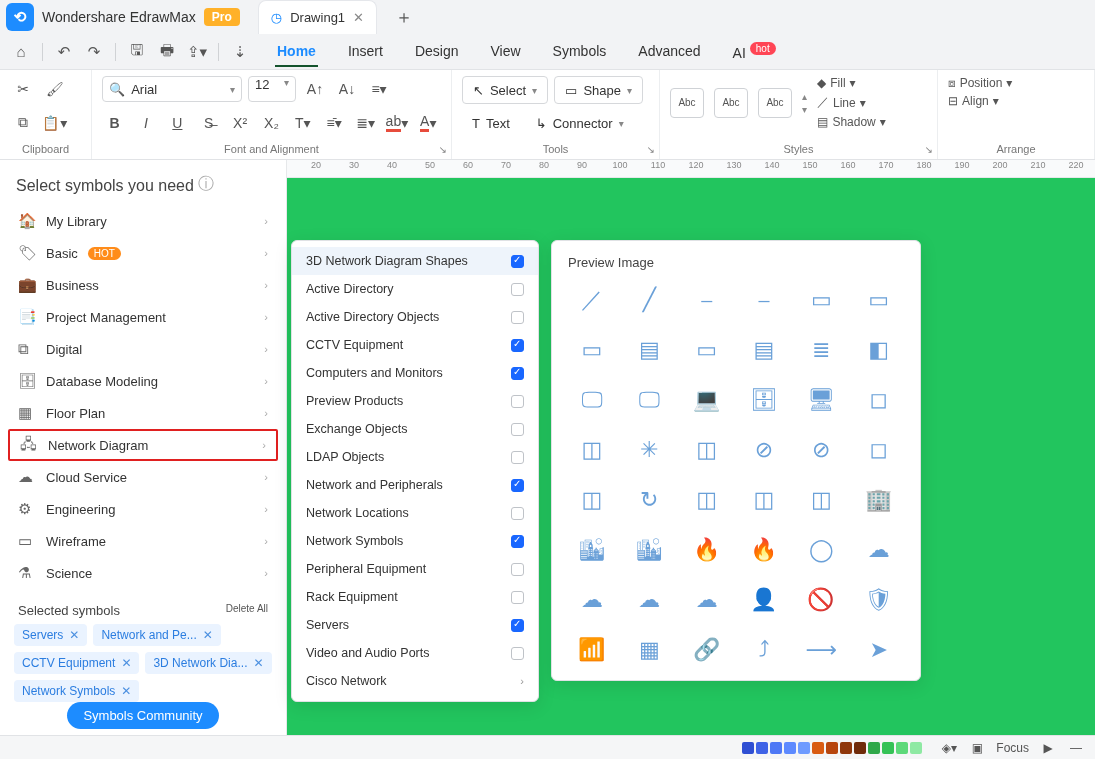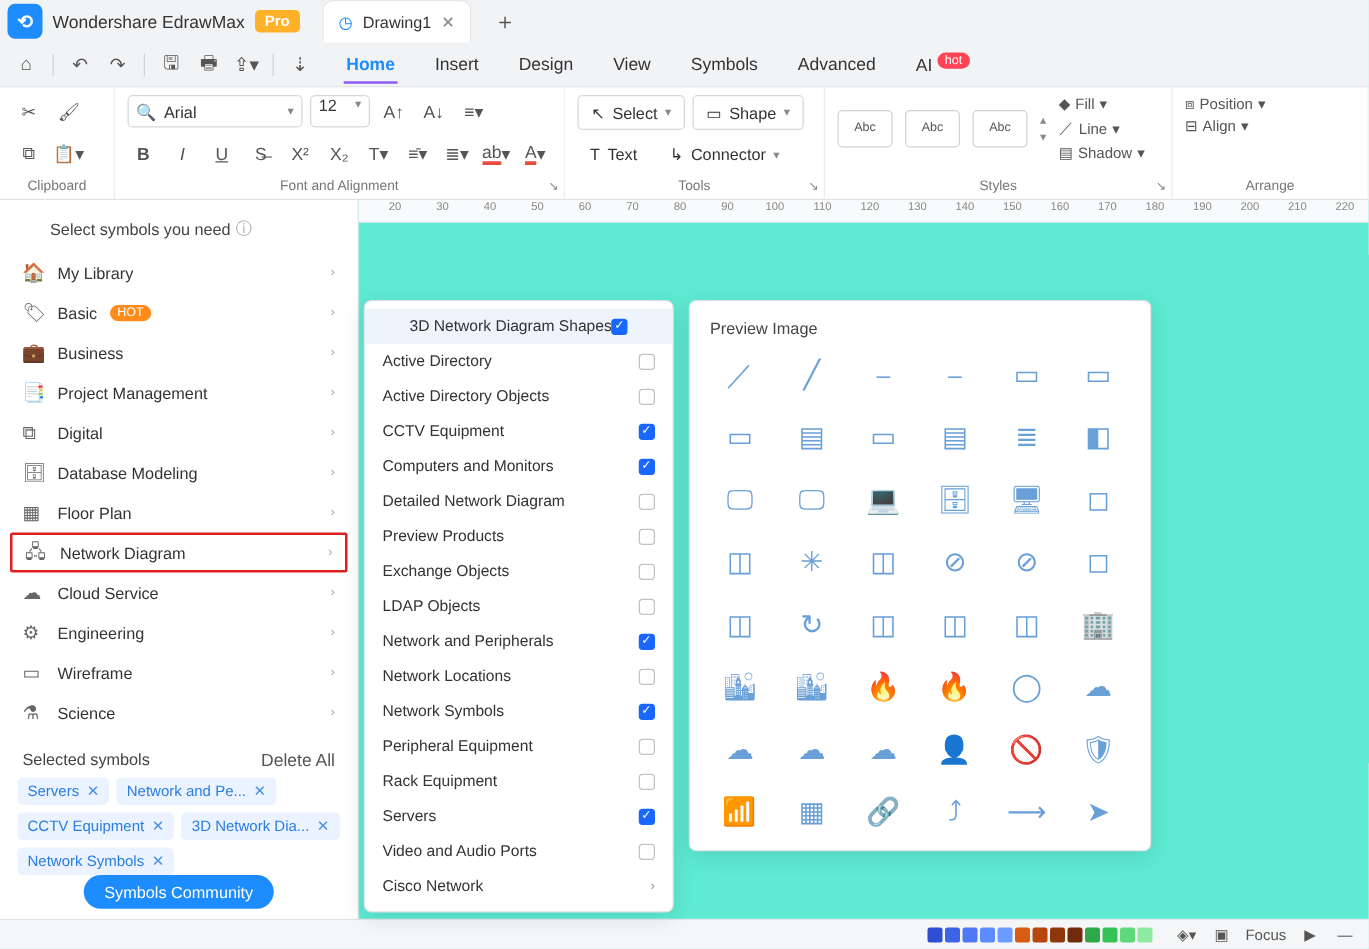--- a/index.html
+++ b/index.html
@@ -13,61 +13,61 @@
 .doc-tab { margin-left: 18px; height: 34px; background: #fff; border-radius: 8px 8px 0 0; display: flex; align-items: center; padding: 0 12px; gap: 8px; font-size: 13px; border: 1px solid #e5e7eb; border-bottom: none; }
 .tab-close { color: #888; cursor: pointer; }
 .new-tab { margin-left: 18px; color: #555; font-size: 18px; cursor: pointer; }
 
 
 .menubar { height: 36px; background: #f2f3f5; display: flex; align-items: center; padding: 0 8px; gap: 4px; border-bottom: 1px solid #e1e3e6; }
 .qa-icon { width: 26px; height: 26px; display: flex; align-items: center; justify-content: center; color: #555; cursor: pointer; border-radius: 4px; font-size: 15px; }
 .qa-sep { width: 1px; height: 18px; background: #d0d2d5; margin: 0 4px; }
 .menu-items { display: flex; gap: 28px; margin-left: 18px; }
 .menu-item { font-size: 14px; color: #333; padding: 6px 2px; cursor: pointer; }
-.menu-item.active { color: #1d8cff; border-bottom: 2px solid #8b5cf6; font-weight: 600; }
+.menu-item.active { color: #1d8cff; border-bottom: 2px solid #14532d; font-weight: 600; }
 .hot-pill { background: #ff4555; color: #fff; font-size: 10px; border-radius: 8px; padding: 1px 6px; margin-left: 4px; vertical-align: super; }
 
 
 .ribbon { height: 90px; background: #fff; display: flex; border-bottom: 1px solid #e1e3e6; }
 .ribbon-group { padding: 6px 10px 2px 10px; display: flex; flex-direction: column; justify-content: space-between; border-right: 1px solid #eceef0; position: relative; }
 .ribbon-row { display: flex; align-items: center; gap: 6px; }
 .ribbon-caption { text-align: center; font-size: 11px; color: #777; padding-bottom: 2px; }
 .ribbon-btn { width: 26px; height: 26px; display: flex; align-items: center; justify-content: center; color: #555; cursor: pointer; border-radius: 4px; font-size: 14px; }
 .dropdown-wrap { display: flex; align-items: flex-start; border: 1px solid #d6d8db; border-radius: 4px; height: 26px; }
 .font-select { width: 140px; padding: 0 6px; display: flex; align-items: center; gap: 6px; }
 .size-select { width: 48px; padding: 0 6px; }
 .caret { font-size: 10px; color: #888; margin-left: auto; }
 .launcher { position: absolute; right: 4px; bottom: 4px; font-size: 10px; color: #888; cursor: pointer; }
 .big-btn { display: flex; align-items: center; gap: 6px; height: 28px; border: 1px solid #d6d8db; border-radius: 4px; padding: 0 10px; cursor: pointer; font-size: 13px; }
-.style-box { width: 44px; height: 30px; border: 1px solid #cfd2d6; border-radius: 4px; display: flex; align-items: center; justify-content: center; font-size: 10px; color: #555; }
+.style-box { width: 34px; height: 30px; border: 1px solid #cfd2d6; border-radius: 4px; display: flex; align-items: center; justify-content: center; font-size: 10px; color: #555; }
 .small-label-btn { display: flex; align-items: center; gap: 4px; font-size: 12px; color: #555; cursor: pointer; }
 
 
 .workarea { display: flex; height: calc(759px - 34px - 36px - 90px - 24px); }
 .sidebar { width: 292px; background: #fff; border-right: 1px solid #e6e8ea; padding: 10px 8px 0 8px; display: flex; flex-direction: column; }
-.sidebar-header { font-size: 13px; color: #444; padding: 4px 8px 10px 8px; display: flex; align-items: center; gap: 4px; margin-left: 24px; }
+.sidebar-header { font-size: 16px; color: #444; padding: 4px 8px 10px 8px; display: flex; align-items: flex-end; gap: 4px; }
 .cat-item { display: flex; align-items: center; gap: 10px; height: 32px; padding: 0 10px; border-radius: 4px; cursor: pointer; color: #333; font-size: 13px; position: relative; }
 .cat-item.highlight { border: 2px solid #e02020; border-radius: 2px; }
 .cat-icon { width: 18px; color: #666; font-size: 15px; }
 .cat-chevron { margin-left: auto; color: #aaa; font-size: 11px; }
 .hot-tag { background: #ff8c1a; color: #fff; font-size: 10px; border-radius: 8px; padding: 1px 6px; }
 .selected-header { display: flex; justify-content: space-between; padding: 14px 10px 6px 10px; font-size: 13px; color: #444; }
-.delete-all { font-size: 14px; color: #555; cursor: pointer; }
+.delete-all { font-size: 10px; color: #555; cursor: pointer; }
 .chip-row { display: flex; flex-wrap: wrap; gap: 6px; padding: 0 6px; }
 .chip { background: #eaf3ff; color: #2b7de0; border-radius: 4px; padding: 4px 8px; font-size: 12px; display: flex; align-items: center; gap: 6px; cursor: pointer; }
 .chip .x { color: #4a8fe0; }
 .community-btn { margin: auto auto 10px; background: #1d8cff; color: #fff; border-radius: 14px; padding: 6px 16px; font-size: 13px; cursor: pointer; }
 
 
-.canvas { flex: 1; position: relative; background: #5eead4; }
+.canvas { flex: 1; position: relative; background: #22c55e; }
 .ruler { height: 18px; background: #f9fafb; border-bottom: 1px solid #e6e8ea; display: flex; font-size: 9px; color: #888; padding-left: 10px; }
 .ruler span { width: 38px; text-align: center; }
 .popover { position: absolute; top: 80px; left: 4px; width: 248px; background: #fff; border: 1px solid #e0e2e5; border-radius: 6px; padding: 6px 0; box-shadow: 0 4px 18px rgba(0,0,0,.10); }
 .pop-row { display: flex; align-items: center; justify-content: space-between; height: 28px; padding: 0 14px; font-size: 12.5px; color: #333; cursor: pointer; }
-.pop-row.sel { background: #eef4fb; justify-content: center; }
+.pop-row.sel { background: #eef4fb; }
 .pop-check { width: 13px; height: 13px; border: 1px solid #bfc3c8; border-radius: 3px; }
 .pop-check.on { background: #1967ff; border-color: #1967ff; position: relative; }
 .pop-check.on::after { content: "✓"; position: absolute; color: #fff; font-size: 10px; top: -2px; left: 1px; }
 .pop-arrow { color: #999; font-size: 11px; }
 
 .preview { position: absolute; top: 80px; left: 264px; width: 370px; background: #fff; border: 1px solid #e0e2e5; border-radius: 6px; padding: 14px 16px 10px; box-shadow: 0 4px 18px rgba(0,0,0,.10); }
 .preview-title { font-size: 13px; color: #444; margin-bottom: 10px; }
 .preview-grid { display: grid; grid-template-columns: repeat(6, 1fr); gap: 10px 8px; }
 .pv-cell { width: 48px; height: 40px; display: flex; align-items: center; justify-content: center; color: #6aa0d8; }
 .pv-cell svg, .pv-cell span { display: block; }
@@ -378,24 +378,20 @@
         </div>
         <div class="pop-row">
           <span>CCTV Equipment</span>
           <span class="pop-check on"></span>
         </div>
         <div class="pop-row">
           <span>Computers and Monitors</span>
           <span class="pop-check on"></span>
         </div>
         <div class="pop-row">
-          <span>Detailed Network Diagram</span>
-          <span class="pop-check "></span>
-        </div>
-        <div class="pop-row">
           <span>Preview Products</span>
           <span class="pop-check "></span>
         </div>
         <div class="pop-row">
           <span>Exchange Objects</span>
           <span class="pop-check "></span>
         </div>
         <div class="pop-row">
           <span>LDAP Objects</span>
           <span class="pop-check "></span>

